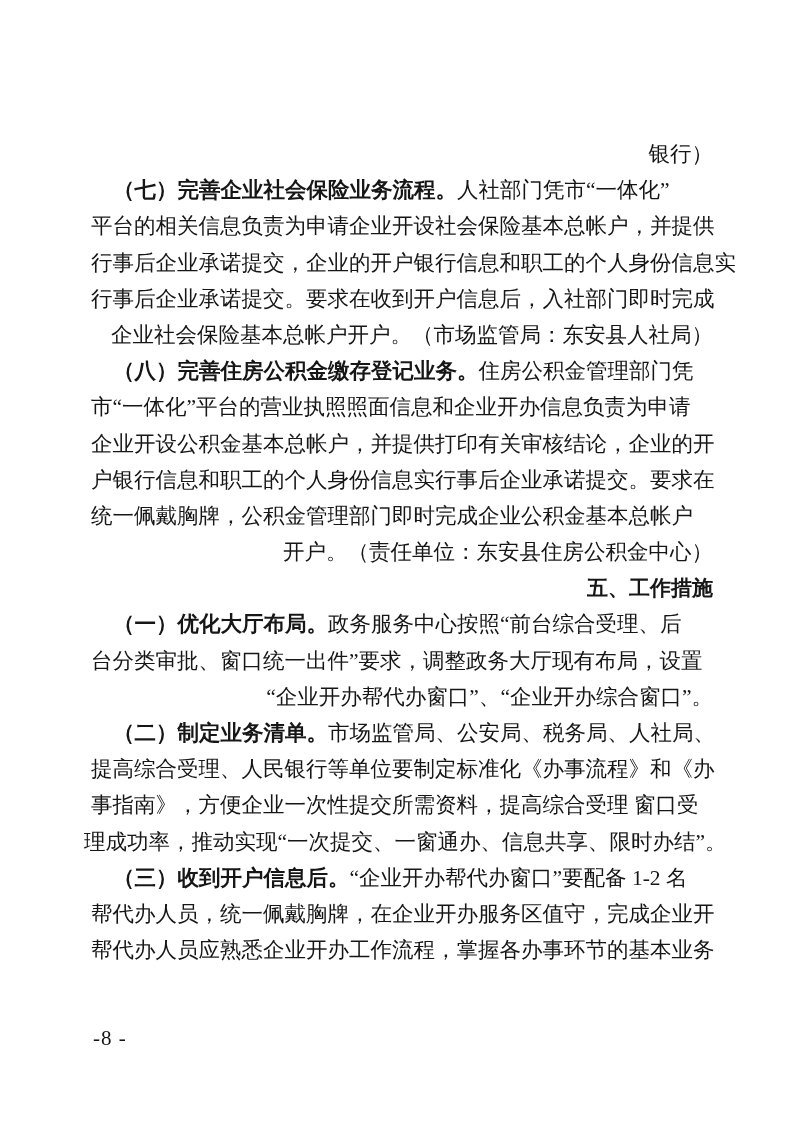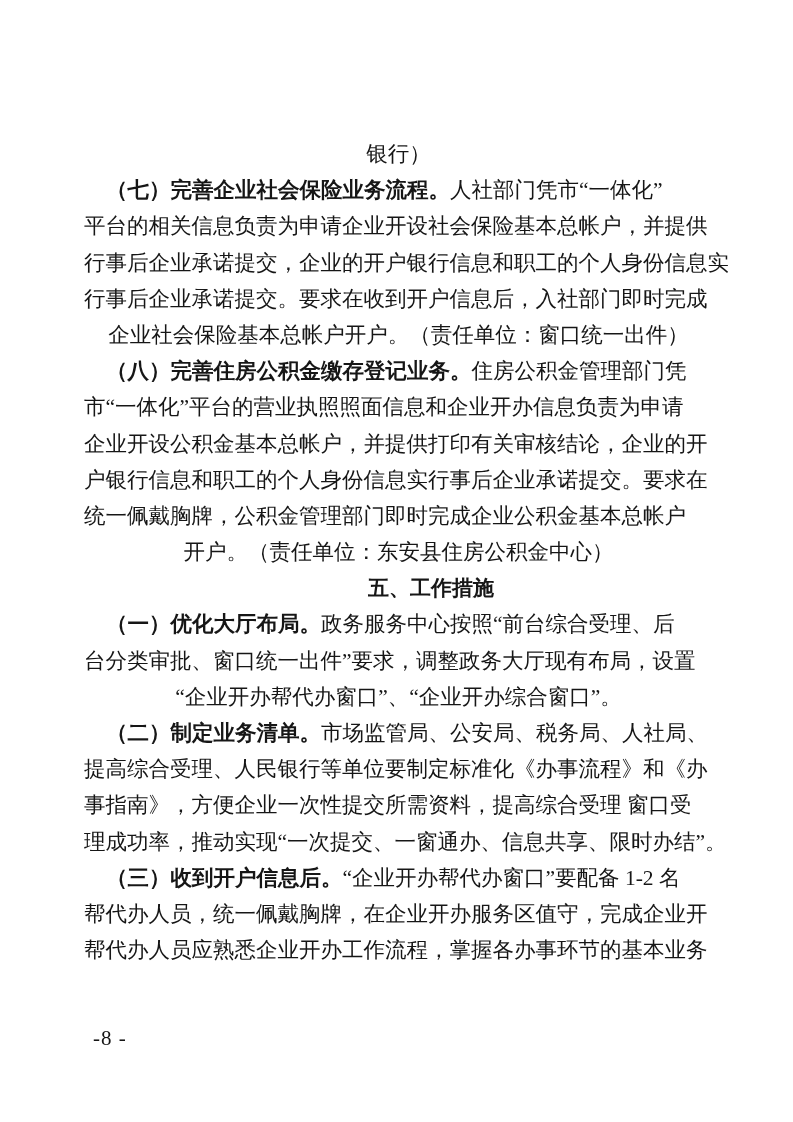--- a/index.html
+++ b/index.html
@@ -21,29 +21,30 @@
     left: 84px;
     top: 136px;
     width: 629px;
   }
   .line {
     height: 36.2px;
     line-height: 36.2px;
     font-size: 21.5px;
     white-space: nowrap;
     overflow: visible;
-    text-align: center;
+    text-align: right;
     letter-spacing: 0px;
   }
   .line.indent {
     text-indent: 22px;
   }
   .line.fill {
     
     text-align: justify;
+    margin-left: 7px;
   }
   .t-fs {
     font-weight: 400;
   }
   .t-kaib {
     font-weight: 700;
   }
   .t-hei {
     font-weight: 700;
     font-family: Liberation Sans, sans-serif;
@@ -63,21 +64,21 @@
 </head>
 <body>
 
 <div class="page">
   <div class="body-text" id="body-text">
       <div class="line"><span class="t-fs">银行）</span></div>
       <div class="line indent fill"><span class="t-kaib">（七）完善企业社会保险业务流程。</span><span class="t-fs">人社部门凭市“一体化”</span></div>
       <div class="line fill"><span class="t-fs">平台的相关信息负责为申请企业开设社会保险基本总帐户，并提供</span></div>
       <div class="line fill"><span class="t-fs">行事后企业承诺提交，企业的开户银行信息和职工的个人身份信息实</span></div>
       <div class="line fill"><span class="t-fs">行事后企业承诺提交。要求在收到开户信息后，入社部门即时完成</span></div>
-      <div class="line"><span class="t-fs">企业社会保险基本总帐户开户。（责任单位：窗口统一出件）</span></div>
+      <div class="line"><span class="t-fs">企业社会保险基本总帐户开户。（市场监管局：东安县人社局）</span></div>
       <div class="line indent fill"><span class="t-kaib">（八）完善住房公积金缴存登记业务。</span><span class="t-fs">住房公积金管理部门凭</span></div>
       <div class="line fill"><span class="t-fs">市“一体化”平台的营业执照照面信息和企业开办信息负责为申请</span></div>
       <div class="line fill"><span class="t-fs">企业开设公积金基本总帐户，并提供打印有关审核结论，企业的开</span></div>
       <div class="line fill"><span class="t-fs">户银行信息和职工的个人身份信息实行事后企业承诺提交。要求在</span></div>
       <div class="line fill"><span class="t-fs">统一佩戴胸牌，公积金管理部门即时完成企业公积金基本总帐户</span></div>
       <div class="line"><span class="t-fs">开户。（责任单位：东安县住房公积金中心）</span></div>
       <div class="line indent"><span class="t-hei">五、工作措施</span></div>
       <div class="line indent fill"><span class="t-kaib">（一）优化大厅布局。</span><span class="t-fs">政务服务中心按照“前台综合受理、后</span></div>
       <div class="line fill"><span class="t-fs">台分类审批、窗口统一出件”要求，调整政务大厅现有布局，设置</span></div>
       <div class="line"><span class="t-fs">“企业开办帮代办窗口”、“企业开办综合窗口”。</span></div>

